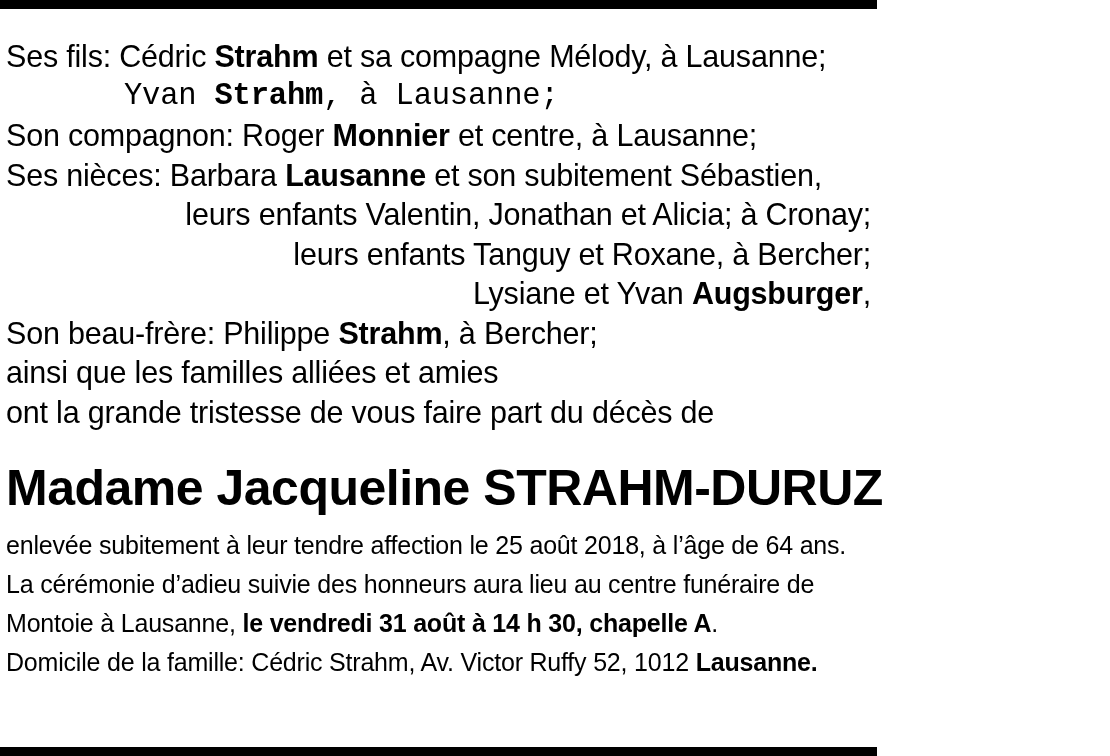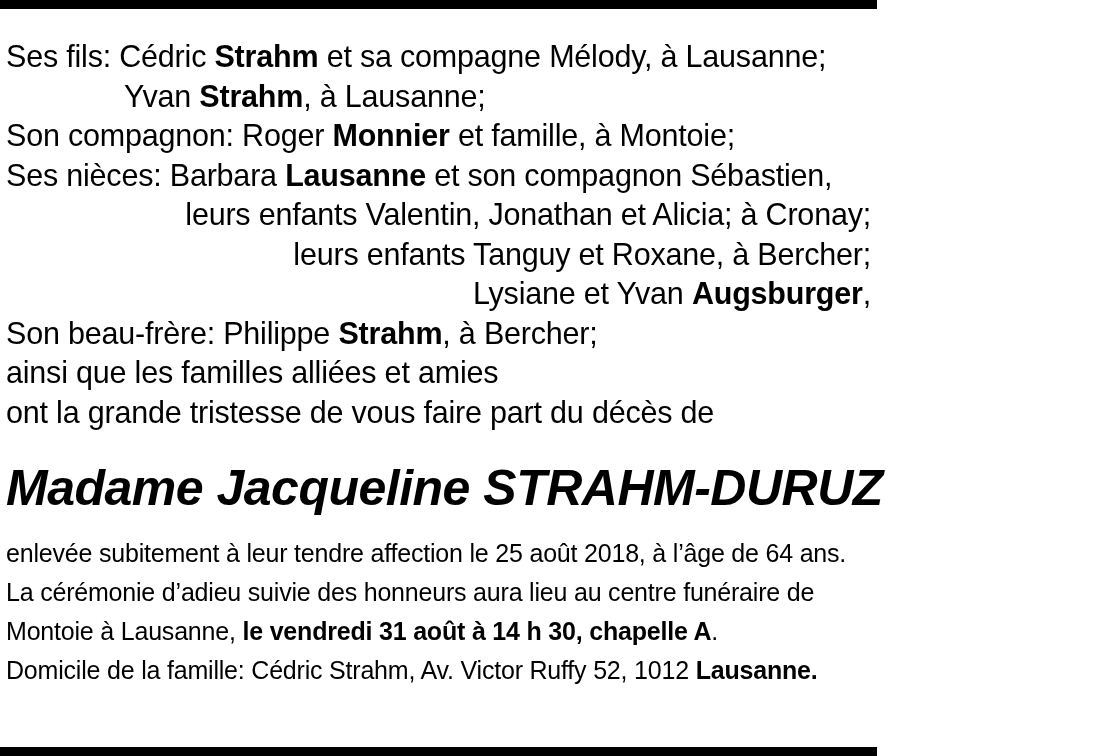--- a/index.html
+++ b/index.html
@@ -23,50 +23,49 @@
     border-top: 9px solid #000000;
     border-bottom: 9px solid #000000;
     padding: 28px 6px 0 6px;
   }
   .line {
     font-size: 30.5px;
     line-height: 39.5px;
     white-space: pre;
     letter-spacing: -0.2px;
   }
-  .indent-1 { padding-left: 118px; }
+  .indent-1 { padding-left: 118px; font-family: Liberation Mono, monospace; }
   .indent-2 { padding-left: 168px; text-align: right; }
   b, .bold {
     font-weight: bold;
   }
   .deceased {
     text-align: center;
     font-size: 50px;
     font-weight: bold;
     line-height: 60px;
     letter-spacing: -0.5px;
     margin-top: 26px;
-    margin-bottom: 16px;
+    margin-bottom: 8px;
     white-space: pre;
-    font-style: italic;
   }
   .closing .line {
     font-size: 25px;
     line-height: 39px;
   }
 </style>
 </head>
 <body>
 
 <div class="notice">
   <div class="family-block">
       <div class="line"><span>Ses fils: Cédric </span><span class="bold">Strahm</span><span> et sa compagne Mélody, à Lausanne;</span></div>
       <div class="line indent-1"><span>Yvan </span><span class="bold">Strahm</span><span>, à Lausanne;</span></div>
-      <div class="line"><span>Son compagnon: Roger </span><span class="bold">Monnier</span><span> et famille, à Montoie;</span></div>
-      <div class="line"><span>Ses nièces: Barbara </span><span class="bold">Lausanne</span><span> et son compagnon Sébastien,</span></div>
+      <div class="line"><span>Son compagnon: Roger </span><span class="bold">Monnier</span><span> et centre, à Lausanne;</span></div>
+      <div class="line"><span>Ses nièces: Barbara </span><span class="bold">Lausanne</span><span> et son subitement Sébastien,</span></div>
       <div class="line indent-2"><span>leurs enfants Valentin, Jonathan et Alicia; à Cronay;</span></div>
       <div class="line indent-2"><span>leurs enfants Tanguy et Roxane, à Bercher;</span></div>
       <div class="line indent-2"><span>Lysiane et Yvan </span><span class="bold">Augsburger</span><span>,</span></div>
       <div class="line"><span>Son beau-frère: Philippe </span><span class="bold">Strahm</span><span>, à Bercher;</span></div>
       <div class="line"><span>ainsi que les familles alliées et amies</span></div>
       <div class="line"><span>ont la grande tristesse de vous faire part du décès de</span></div>
     </div>
   <div class="deceased">Madame Jacqueline STRAHM-DURUZ</div>
   <div class="closing">
       <div class="line"><span>enlevée subitement à leur tendre affection le 25 août 2018, à l’âge de 64 ans.</span></div>

